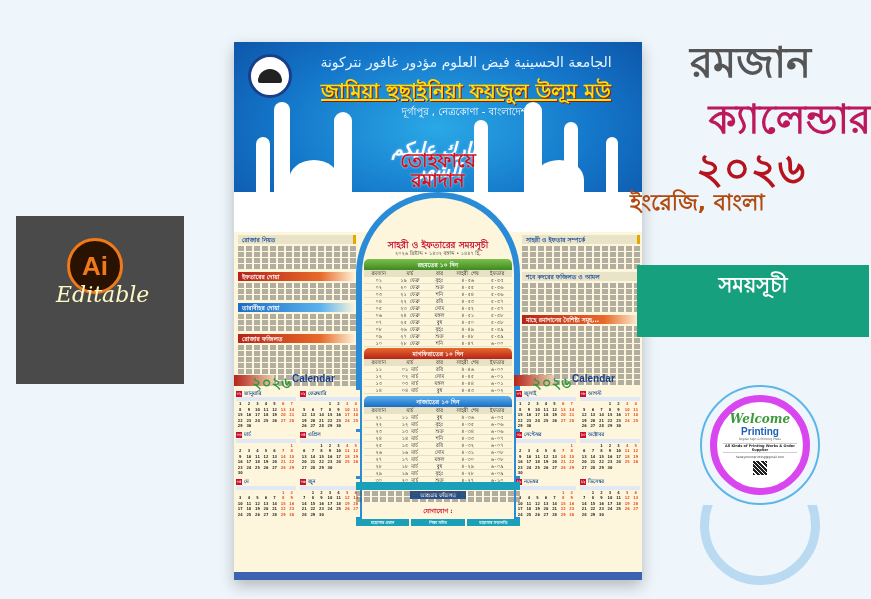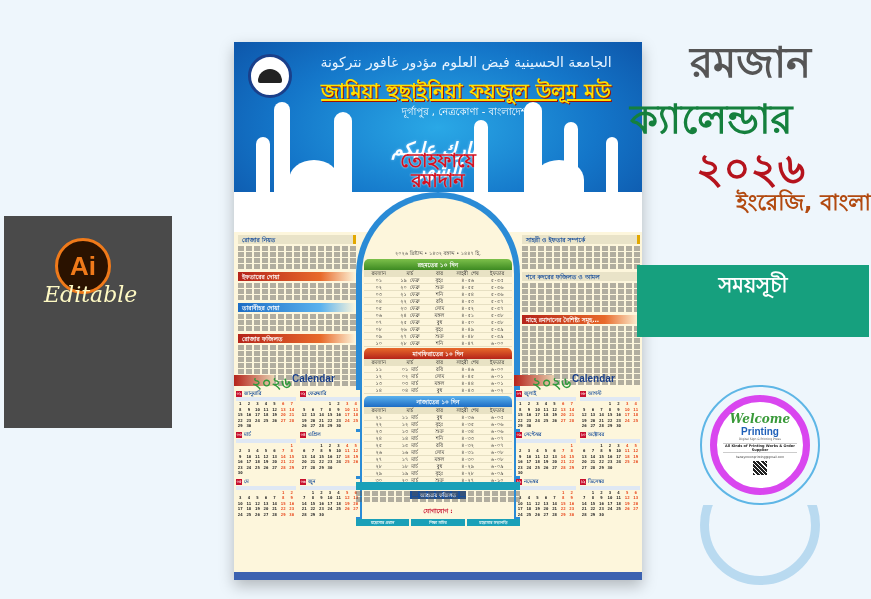--- a/index.html
+++ b/index.html
@@ -1,20 +1,20 @@
 <!DOCTYPE html>
 <html><head>
 <meta charset="utf-8">
 <style>
   *{box-sizing:border-box;margin:0;padding:0;}
   html,body{width:871px;height:599px;overflow:hidden;}
   body{background:#eef6fc;font-family:"DejaVu Sans",sans-serif;position:relative;}
 
   
-  .features{position:absolute;left:4px;top:216px;width:168px;height:212px;background:#4a4a4a;color:#fff;padding-left:12px;}
+  .features{position:absolute;left:16px;top:216px;width:168px;height:168px;background:#4a4a4a;color:#fff;padding-left:12px;}
   .ai-logo{position:absolute;left:51px;top:22px;width:56px;height:56px;border-radius:50%;background:#2a1200;border:3px solid #f07a1a;color:#f07a1a;font:bold 26px "Liberation Sans",sans-serif;display:flex;align-items:center;justify-content:center;}
   .editable{position:absolute;left:40px;top:66px;font:italic 22px "DejaVu Serif",serif;color:#fef9c3;}
   .feat-list{position:absolute;left:28px;top:96px;list-style:none;font:13px "Liberation Sans",sans-serif;line-height:15px;}
   .feat-list li{position:relative;padding-left:12px;}
   .feat-list li::before{content:"";position:absolute;left:0;top:5px;width:6px;height:6px;border-radius:50%;background:#f07a1a;}
 
   
   .poster{position:absolute;left:234px;top:42px;width:408px;height:538px;background:#fdf6dc;box-shadow:0 6px 14px rgba(0,0,0,.25);overflow:hidden;}
   .poster-head{position:absolute;left:0;top:0;width:100%;height:190px;background:radial-gradient(ellipse at 50% 45%,#2aa8e6 0%,#1476c9 55%,#0c4fa3 100%);}
   .crest{position:absolute;left:14px;top:12px;width:44px;height:44px;border-radius:50%;background:#fff;border:3px solid #1a3f8a;display:flex;align-items:center;justify-content:center;}
@@ -64,23 +64,23 @@
   .ashura{position:absolute;left:122px;top:440px;width:164px;}
   .ashura-head{height:8px;background:#1aa0b8;text-align:center;}
   .ashura-head span{display:inline-block;background:#1a4f9a;color:#fff;font:bold 5px "DejaVu Sans",sans-serif;padding:0 10px;line-height:8px;}
   .contacts{display:grid;grid-template-columns:1fr 1fr 1fr;gap:2px;margin-top:16px;}
   .contacts div{background:#1aa0b8;color:#fff;font:bold 4px "DejaVu Sans",sans-serif;height:7px;line-height:7px;text-align:center;}
   .invite{text-align:center;color:#c8102e;font:bold 6px "DejaVu Sans",sans-serif;margin-top:4px;}
   .poster-foot{position:absolute;left:0;bottom:0;width:100%;height:8px;background:#3c62b0;}
 
   
   .title-1{position:absolute;left:630px;top:30px;width:241px;text-align:center;font:bold 42px "DejaVu Sans",sans-serif;color:#555;}
-  .title-2{position:absolute;left:630px;top:88px;width:241px;text-align:left;font:bold 40px "DejaVu Sans",sans-serif;color:#15803d;}
+  .title-2{position:absolute;left:630px;top:88px;width:241px;text-align:right;font:bold 40px "DejaVu Sans",sans-serif;color:#be185d;}
   .title-3{position:absolute;left:630px;top:136px;width:241px;text-align:center;font:bold 42px "DejaVu Sans",sans-serif;color:#b5131d;}
-  .title-4{position:absolute;left:630px;top:190px;width:241px;text-align:right;font:bold 22px "DejaVu Sans",sans-serif;color:#b24a10;line-height:26px;}
+  .title-4{position:absolute;left:630px;top:190px;width:241px;text-align:left;font:bold 22px "DejaVu Sans",sans-serif;color:#b24a10;line-height:26px;}
   .green-badge{position:absolute;left:637px;top:265px;width:232px;height:72px;background:#16a07e;color:#fff;text-align:center;font:bold 21px "DejaVu Sans",sans-serif;line-height:32px;padding-top:4px;}
 
   
   .seal{position:absolute;left:700px;top:385px;width:120px;height:120px;border-radius:50%;border:2px solid #5eb6e6;}
   .seal-inner{position:absolute;left:8px;top:8px;width:100px;height:100px;border-radius:50%;background:#fff;border:7px solid #d946ef;text-align:center;}
   .seal-welcome{font:italic bold 12px "DejaVu Serif",serif;color:#3a9a3a;margin-top:10px;}
   .seal-name{font:bold 10px "Liberation Sans",sans-serif;color:#1e5fb8;}
   .seal-sub{font:3px "DejaVu Sans",sans-serif;color:#555;}
   .seal-tag{font:bold 3.5px "DejaVu Sans",sans-serif;color:#222;border-top:1px solid #ccc;border-bottom:1px solid #ccc;margin:2px 6px;}
   .seal-email{font:3px "DejaVu Sans",sans-serif;color:#333;}
@@ -116,20 +116,21 @@
     <div class="skyline"></div>
   </div>
 
   <div class="arch">
     <div class="arch-inner"></div>
   </div>
   <div class="tuhfa" style="left:0;width:408px;top:108px;">
     <div>তোহফায়ে</div>
     <div>রমাদান</div>
   </div>
+  <div class="subtitle">সাহরী ও ইফতারের সময়সূচী</div>
   <div class="intro">২০২৬ খ্রিষ্টাব্দ • ১৪৩২ বঙ্গাব্দ • ১৪৪৭ হি.</div>
 
   <div class="tt green" style="top:217px;">
     <div class="tt-head">রহমতের ১০ দিন</div>
     <div class="tt-cols">
       <span>রমজান</span>
         <span>মার্চ</span>
         <span>বার</span>
         <span>সাহরী শেষ</span>
         <span>ইফতার</span>

